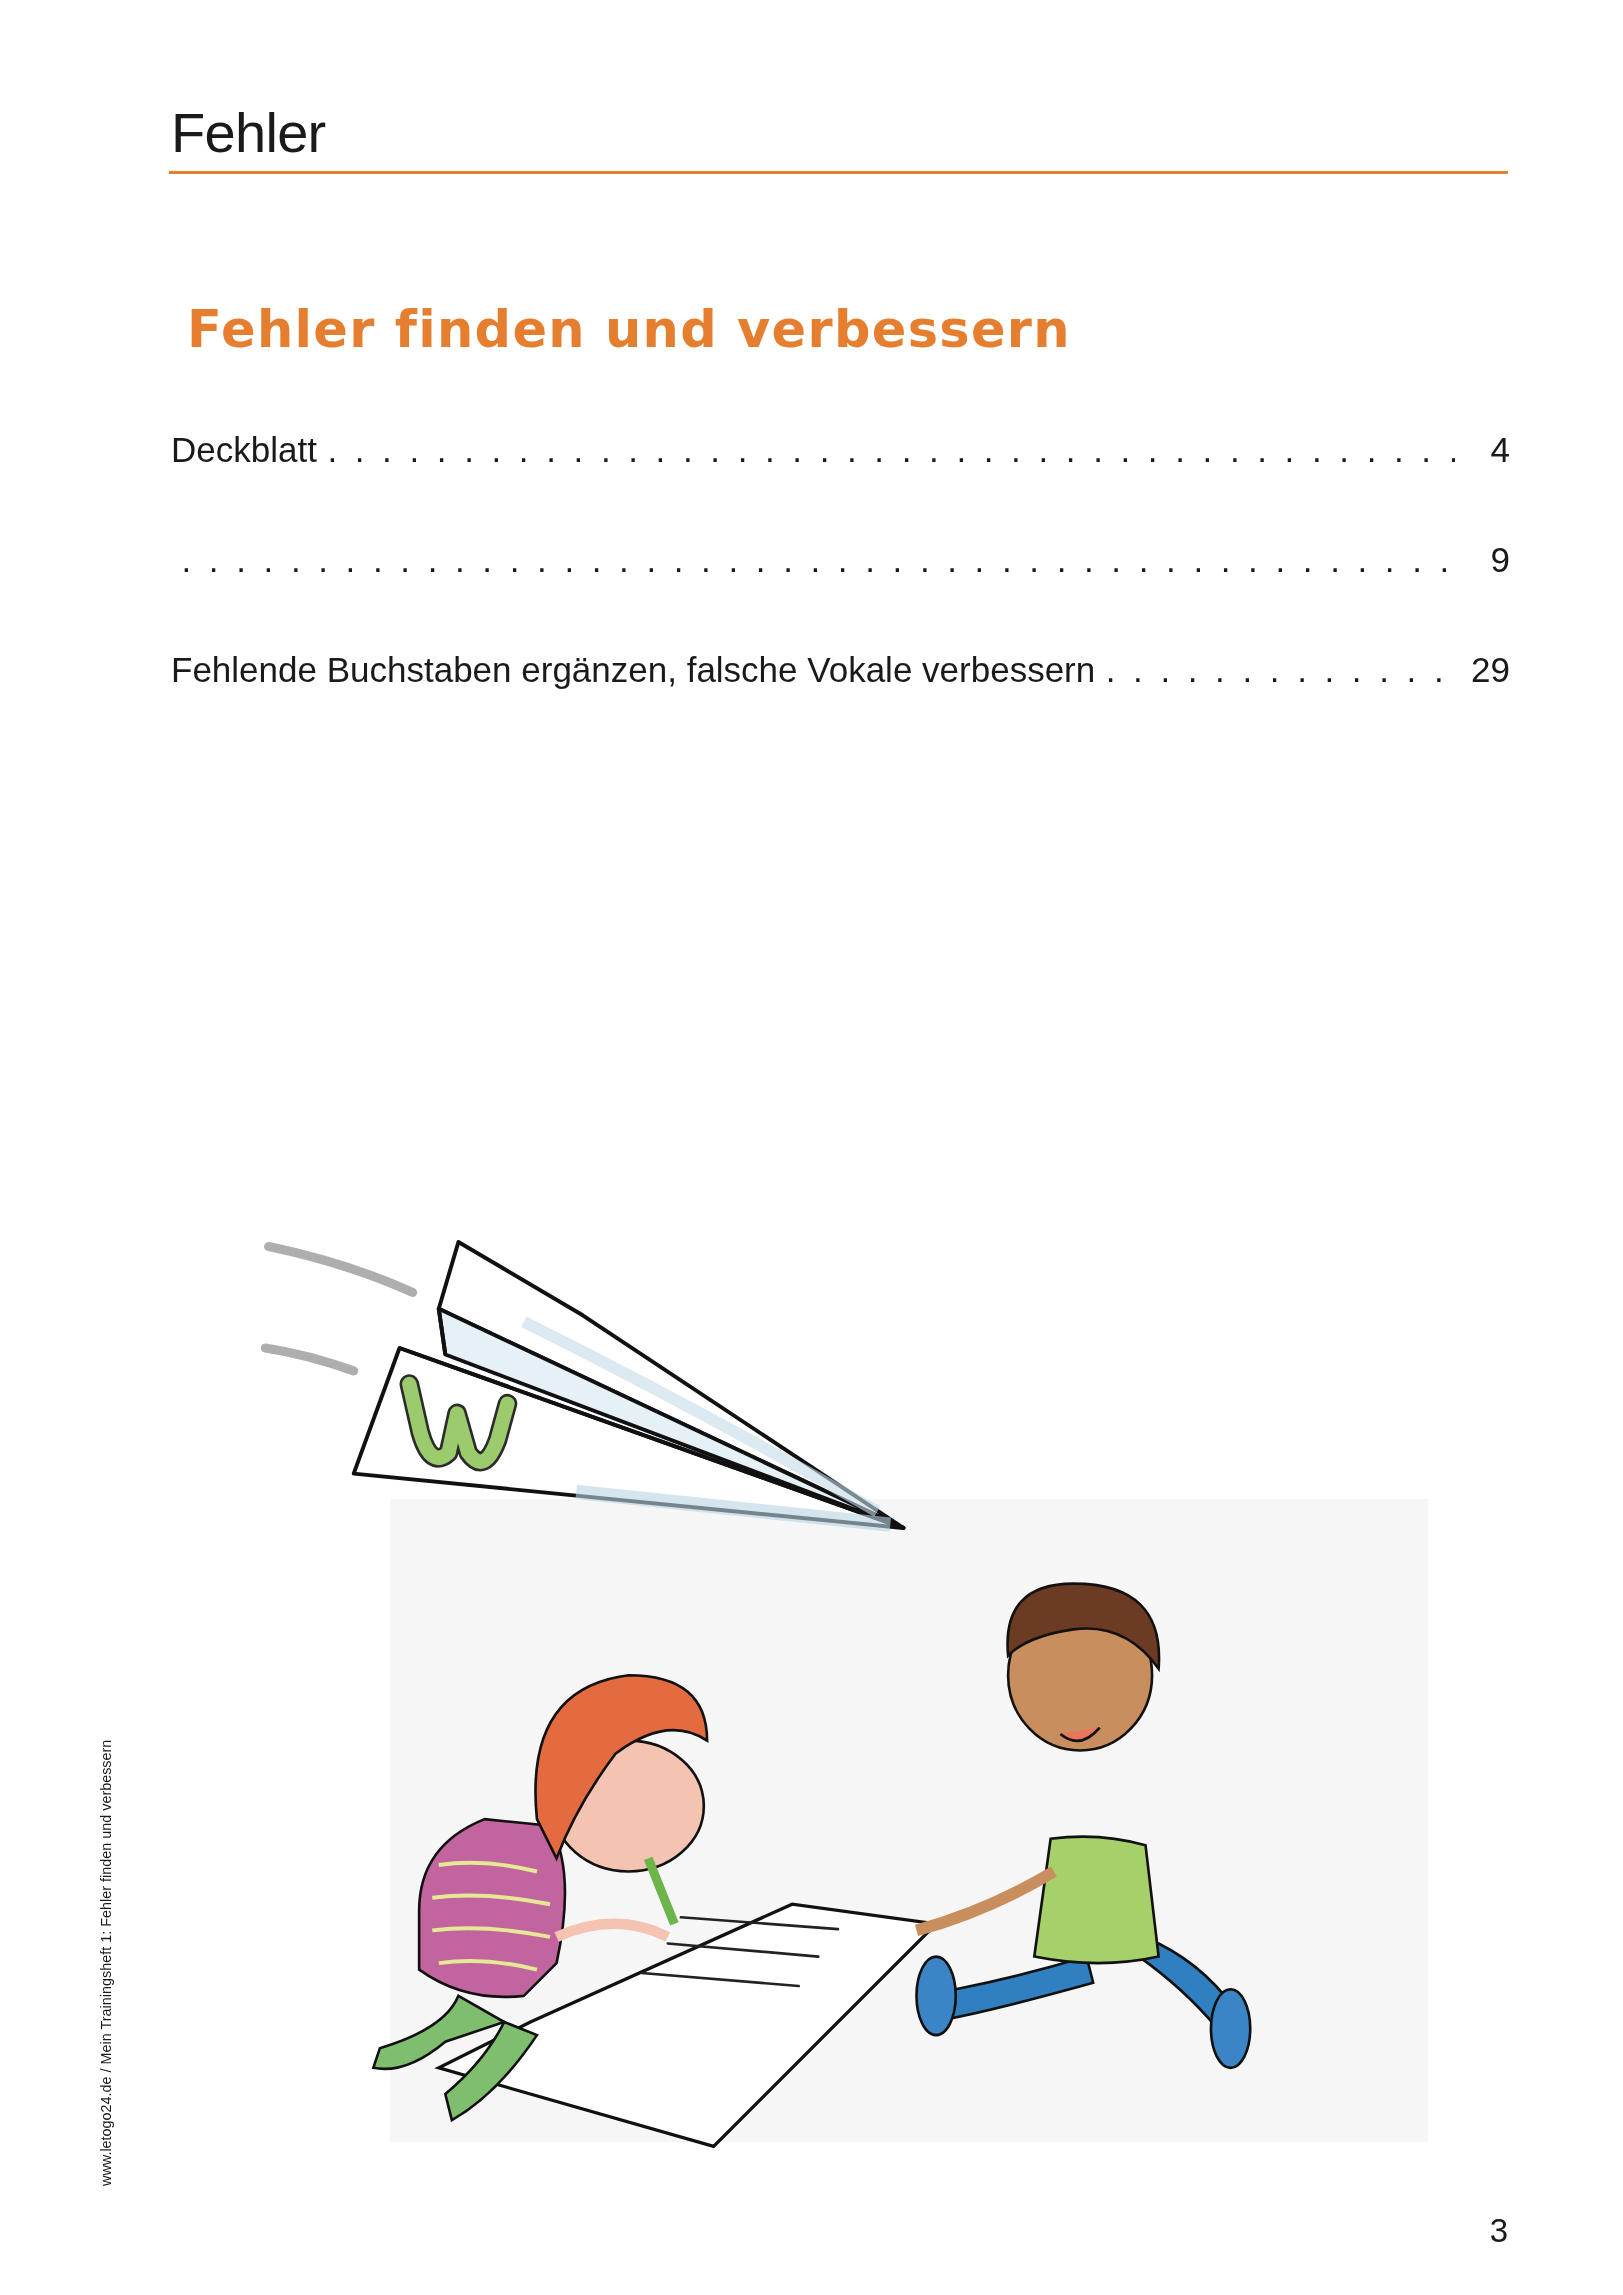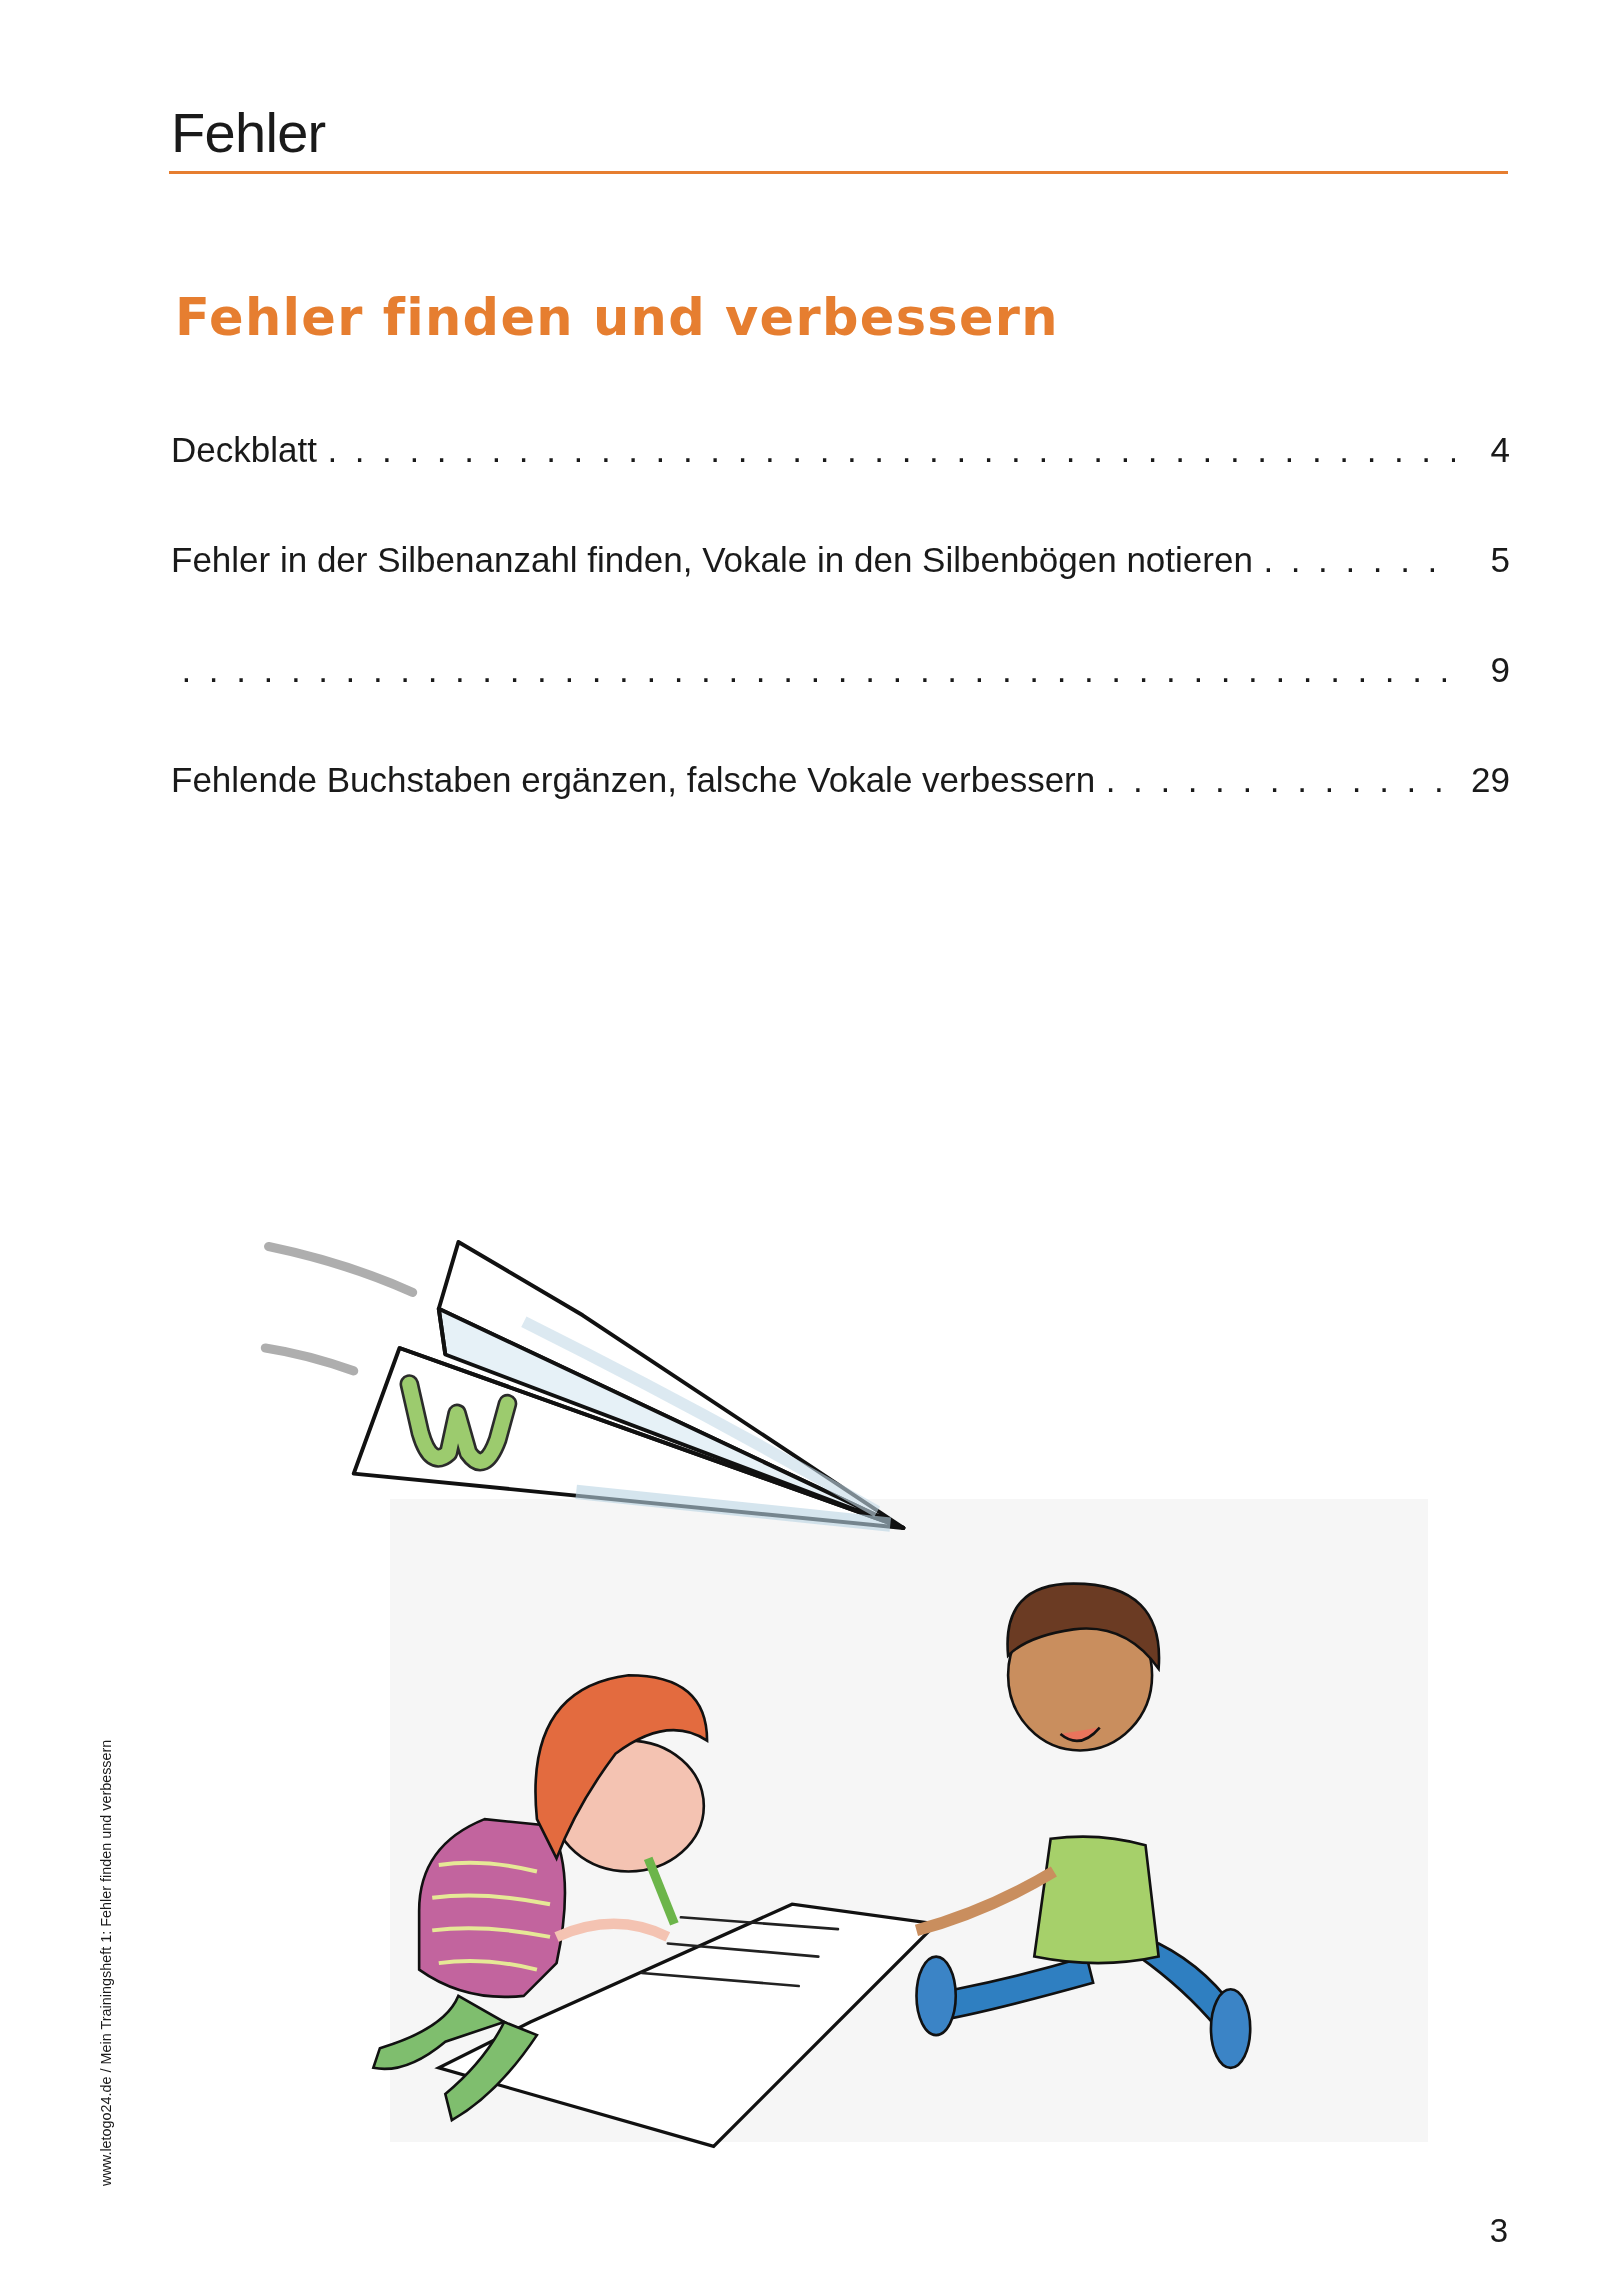--- a/index.html
+++ b/index.html
@@ -3,21 +3,21 @@
 <meta charset="utf-8">
 <style>
   html, body { margin: 0; padding: 0; background: #ffffff; }
   body { width: 1623px; height: 2295px; position: relative; overflow: hidden;
          font-family: "Liberation Sans", "DejaVu Sans", sans-serif; color: #1a1a1a; }
 
   .page-title { position: absolute; left: 171px; top: 105px; font-size: 56px; font-weight: 400;
                 letter-spacing: -0.7px; line-height: 1; margin: 0; }
   .title-rule { position: absolute; left: 169px; top: 171px; width: 1339px; height: 3.3px; background: #e67e30; }
 
-  .section-heading { position: absolute; left: 171px; top: 288px; margin: 4px; font-size: 51px;
+  .section-heading { position: absolute; left: 171px; top: 288px; margin: 16px; font-size: 51px;
                      font-weight: 700; color: #e67e30; font-family: "DejaVu Sans", sans-serif;
                      letter-spacing: 1.3px; line-height: 1; }
 
   .toc { position: absolute; left: 171px; top: 432px; width: 1339px; margin: 0; padding: 0; list-style: none; }
   .toc-entry { display: flex; align-items: baseline; height: 110px; font-size: 35px; line-height: 1; }
   .toc-label { white-space: nowrap; }
   .toc-leader { flex: 1; overflow: hidden; white-space: nowrap; margin: 0 9.2px 0 10.5px; letter-spacing: 14.4px;
                 color: #1a1a1a; font-size: 35px; }
   .toc-leader::before { content: ". . . . . . . . . . . . . . . . . . . . . . . . . . . . . . . . . . . . . . . . . . . . . . . . . . . . . . . . . . . . . . . . . . . . . . . . . . . . . . . . . ."; letter-spacing: 0; word-spacing: 7.9px; }
   .toc-page { min-width: 46px; text-align: right; white-space: nowrap; }
@@ -37,25 +37,20 @@
 <h1 class="page-title">Fehler</h1>
 <div class="title-rule"></div>
 
 <h2 class="section-heading">Fehler finden und verbessern</h2>
 
 <ul class="toc">
   <li class="toc-entry">
     <span class="toc-label">Deckblatt</span>
     <span class="toc-leader"></span>
     <span class="toc-page">4</span>
-  </li>
-  <li class="toc-entry">
-    <span class="toc-label">Fehler in der Silbenanzahl finden, Vokale in den Silbenbögen notieren</span>
-    <span class="toc-leader"></span>
-    <span class="toc-page">5</span>
   </li>
   <li class="toc-entry">
     <span class="toc-leader"></span>
     <span class="toc-page">9</span>
   </li>
   <li class="toc-entry">
     <span class="toc-label">Fehlende Buchstaben ergänzen, falsche Vokale verbessern</span>
     <span class="toc-leader"></span>
     <span class="toc-page">29</span>
   </li>

